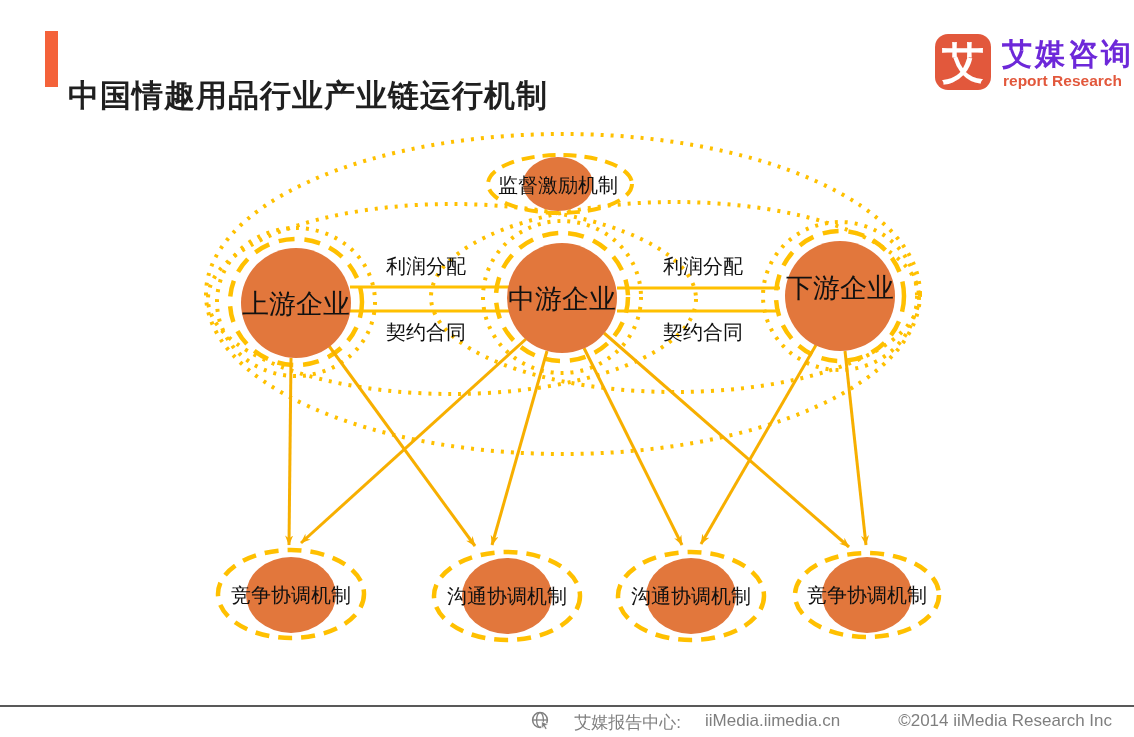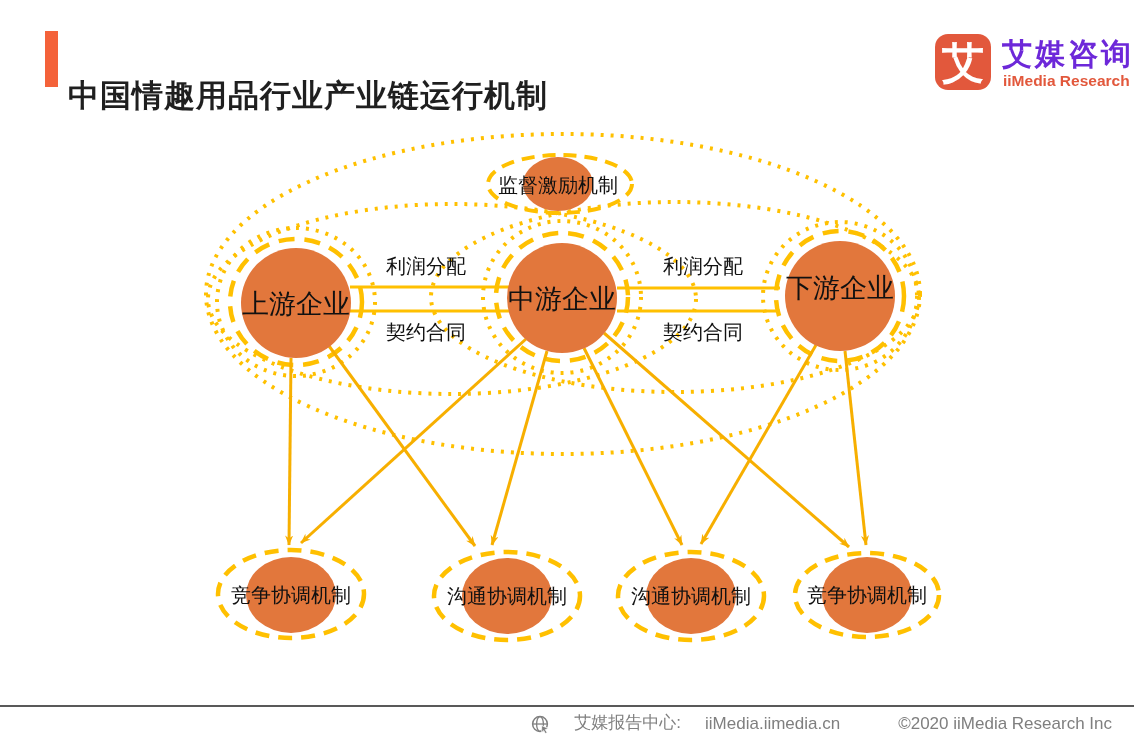--- a/index.html
+++ b/index.html
@@ -20,36 +20,36 @@
   }
   .logo-cn{position:absolute;left:67px;top:2px;font-size:30px;font-weight:700;color:#6d28d9;letter-spacing:3px;white-space:nowrap;}
   .logo-en{position:absolute;left:68px;top:40px;font-size:15.5px;font-weight:700;color:#E2583C;white-space:nowrap;}
   
   .diagram{position:absolute;left:0;top:0;width:1134px;height:737px;}
   .node-label{font-size:27px;fill:#111111;}
   .small-label{font-size:20px;fill:#111111;}
   
   .footer-rule{position:absolute;left:0;top:705px;width:1134px;height:2px;background:#595959;}
   .footer{
-    position:absolute;top:711px;right:22px;display:flex;align-items:flex-end;gap:24px;
+    position:absolute;top:711px;right:22px;display:flex;align-items:flex-start;gap:24px;
     color:#7F7F7F;font-size:17px;white-space:nowrap;
   }
   .footer .seg{display:inline-block;}
   .footer .gap{width:10px;}
 </style>
 </head>
 <body>
 
 <div class="title-bar"></div>
 <div class="page-title">中国情趣用品行业产业链运行机制</div>
 
 <div class="logo">
   <div class="logo-mark">艾</div>
   <div class="logo-cn">艾媒咨询</div>
-  <div class="logo-en">iiMedia Research</div>
+  <div class="logo-en">report Research</div>
 </div>
 
 <svg class="diagram" viewBox="0 0 1134 737" xmlns="http://www.w3.org/2000/svg">
   <defs>
     <marker id="ah" markerWidth="11" markerHeight="9" refX="9.5" refY="4" orient="auto" markerUnits="userSpaceOnUse">
       <path d="M0,0 L10,4 L0,8 L3,4 Z" fill="#F7AF00"></path>
     </marker>
   </defs>
 
   <g>
@@ -125,14 +125,14 @@
 <div class="footer">
   <svg width="19" height="19" viewBox="0 0 19 19">
     <circle cx="9" cy="9" r="7.4" fill="none" stroke="#7F7F7F" stroke-width="1.5"></circle>
     <ellipse cx="9" cy="9" rx="3.4" ry="7.4" fill="none" stroke="#7F7F7F" stroke-width="1.3"></ellipse>
     <line x1="1.6" y1="9" x2="16.4" y2="9" stroke="#7F7F7F" stroke-width="1.3"></line>
     <path d="M10.5,10.5 L17.5,13.5 L14.2,14.6 L16.2,17.6 L14.4,18.6 L12.6,15.5 L10.8,17.6 Z" fill="#7F7F7F" stroke="#ffffff" stroke-width="0.8"></path>
   </svg>
   <span class="seg">艾媒报告中心:</span>
   <span class="seg">iiMedia.iimedia.cn</span>
   <span class="gap"></span>
-  <span class="seg">©2020  iiMedia Research Inc</span>
+  <span class="seg">©2014  iiMedia Research Inc</span>
 </div>
 
 </body></html>

